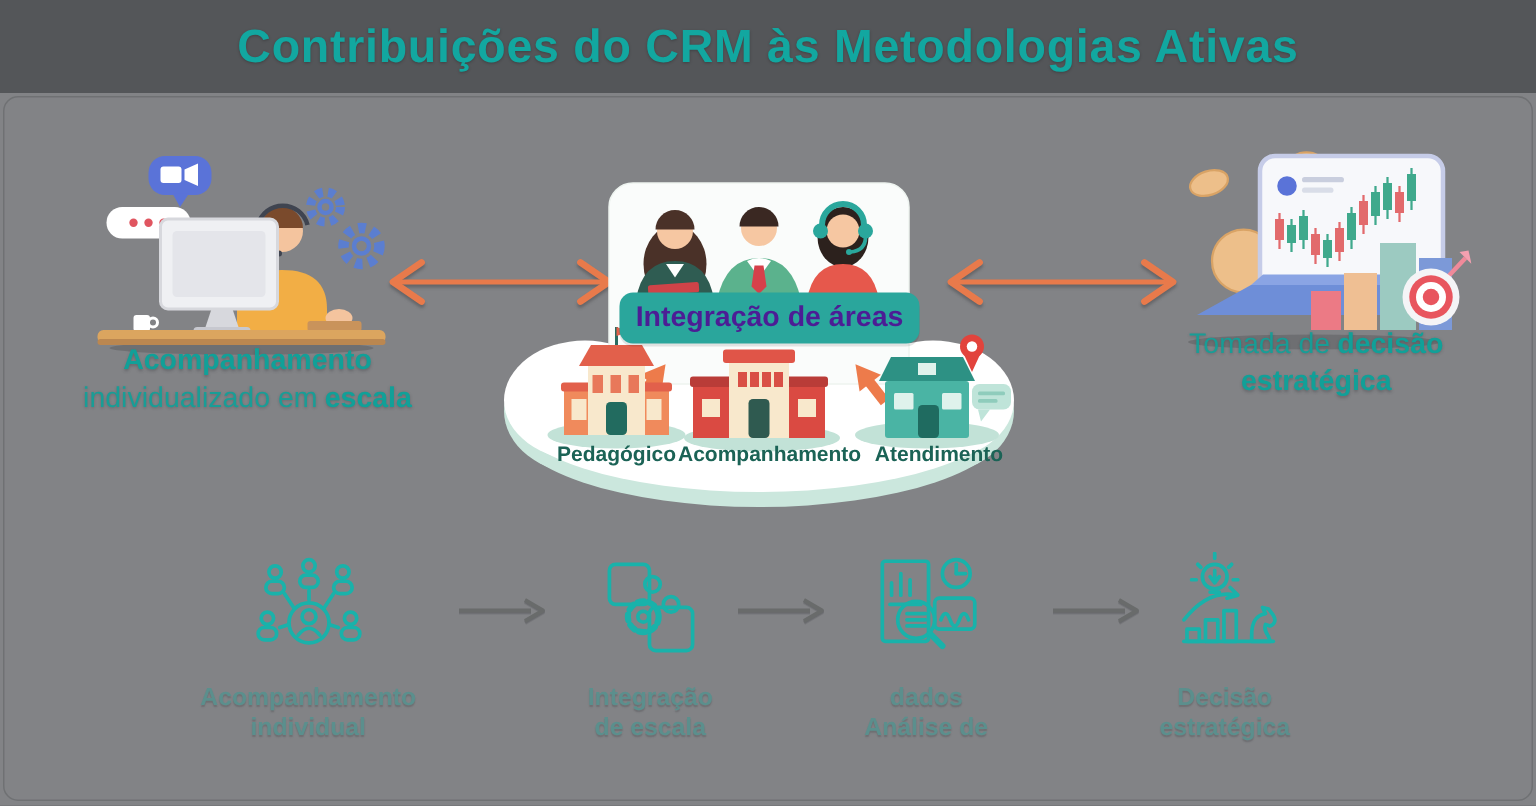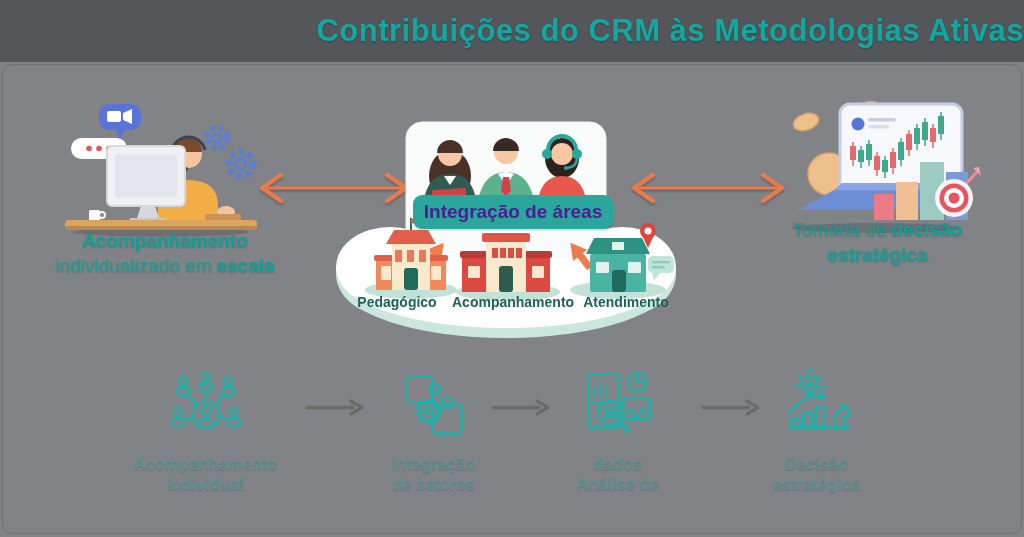--- a/index.html
+++ b/index.html
@@ -5,21 +5,21 @@
   * { margin:0; padding:0; box-sizing:border-box; }
   html,body { background:#6f7073; }
   #page {
     position:relative; width:1024px; height:537px; overflow:hidden;
     background:#828386;
     font-family:"Liberation Sans", sans-serif;
   }
   
   #header {
     position:absolute; left:0; top:0; width:1024px; height:62px;
-    background:#545659; display:flex; align-items:center; justify-content:flex-end;
+    background:#545659; display:flex; align-items:center; justify-content:center;
   }
   #title {
     color:#12a7a0; font-size:31px; font-weight:800; letter-spacing:0.5px;
     text-shadow:0 1px 2px rgba(0,0,0,0.25);
   }
   
   #body-frame {
     position:absolute; left:2px; top:64px; width:1020px; height:470px;
     border:1px solid rgba(88,90,94,0.45); border-radius:10px; pointer-events:none;
   }
@@ -238,21 +238,21 @@
       <rect x="316" y="141" width="18" height="2.5" rx="1" fill="#8fccbc"></rect>
       <rect x="316" y="146" width="13" height="2.5" rx="1" fill="#8fccbc"></rect>
       <polygon points="316,153 324,153 318,161" fill="#bfe4d9"></polygon>
     </g>
   </svg>
 
   <div id="banner">
     <span>Integração de áreas</span>
   </div>
 
-  <div class="bld-label" style="left:337px;">Pedagógico</div>
+  <div class="bld-label" style="left:351px;">Pedagógico</div>
   <div class="bld-label" style="left:452px;">Acompanhamento</div>
   <div class="bld-label" style="left:560px;padding-left:12px;">Atendimento</div>
 
   <svg class="abs" style="left:776px; top:98px;" width="205" height="138" viewBox="0 0 205 138">
     <ellipse cx="100" cy="130" rx="84" ry="5" fill="rgba(60,60,66,0.28)"></ellipse>
     <g fill="#edbf8a" stroke="#d9a365" stroke-width="1.5">
       <ellipse cx="30" cy="24" rx="13" ry="8" transform="rotate(-18 30 24)"></ellipse>
       <ellipse cx="95" cy="11" rx="11" ry="7.5"></ellipse>
       <circle cx="53" cy="76" r="21"></circle>
     </g>
@@ -352,21 +352,21 @@
     <svg width="76" height="76" viewBox="0 0 74 74" fill="none" stroke="#19b2aa" stroke-width="2.4" stroke-linecap="round" stroke-linejoin="round">
       <rect x="10" y="8" width="26" height="26" rx="4"></rect>
       <circle cx="38" cy="21" r="5"></circle>
       <rect x="36" y="36" width="28" height="28" rx="4"></rect>
       <circle cx="50" cy="34" r="5"></circle>
       <circle cx="32" cy="42" r="10" stroke-width="4" stroke-dasharray="4 3.2"></circle>
       <circle cx="32" cy="42" r="3.5" stroke-width="2.4"></circle>
     </svg>
     <div class="step-label">
       <div>Integração</div>
-      <div>de setores</div>
+      <div>de escala</div>
     </div>
   </div>
 
   <svg class="step-arrow" style="left:488px;" width="66" height="22" viewBox="0 0 66 22">
     <path d="M4,11 H52" stroke="#696b6b" stroke-width="2.6" fill="none"></path>
     <path d="M48,4 L60,11 L48,18" stroke="#696b6b" stroke-width="2.6" fill="none" stroke-linejoin="round"></path>
   </svg>
 
   <div class="step" style="left:530px;">
     <svg width="76" height="76" viewBox="0 0 74 74" fill="none" stroke="#19b2aa" stroke-width="2.4" stroke-linecap="round" stroke-linejoin="round">

